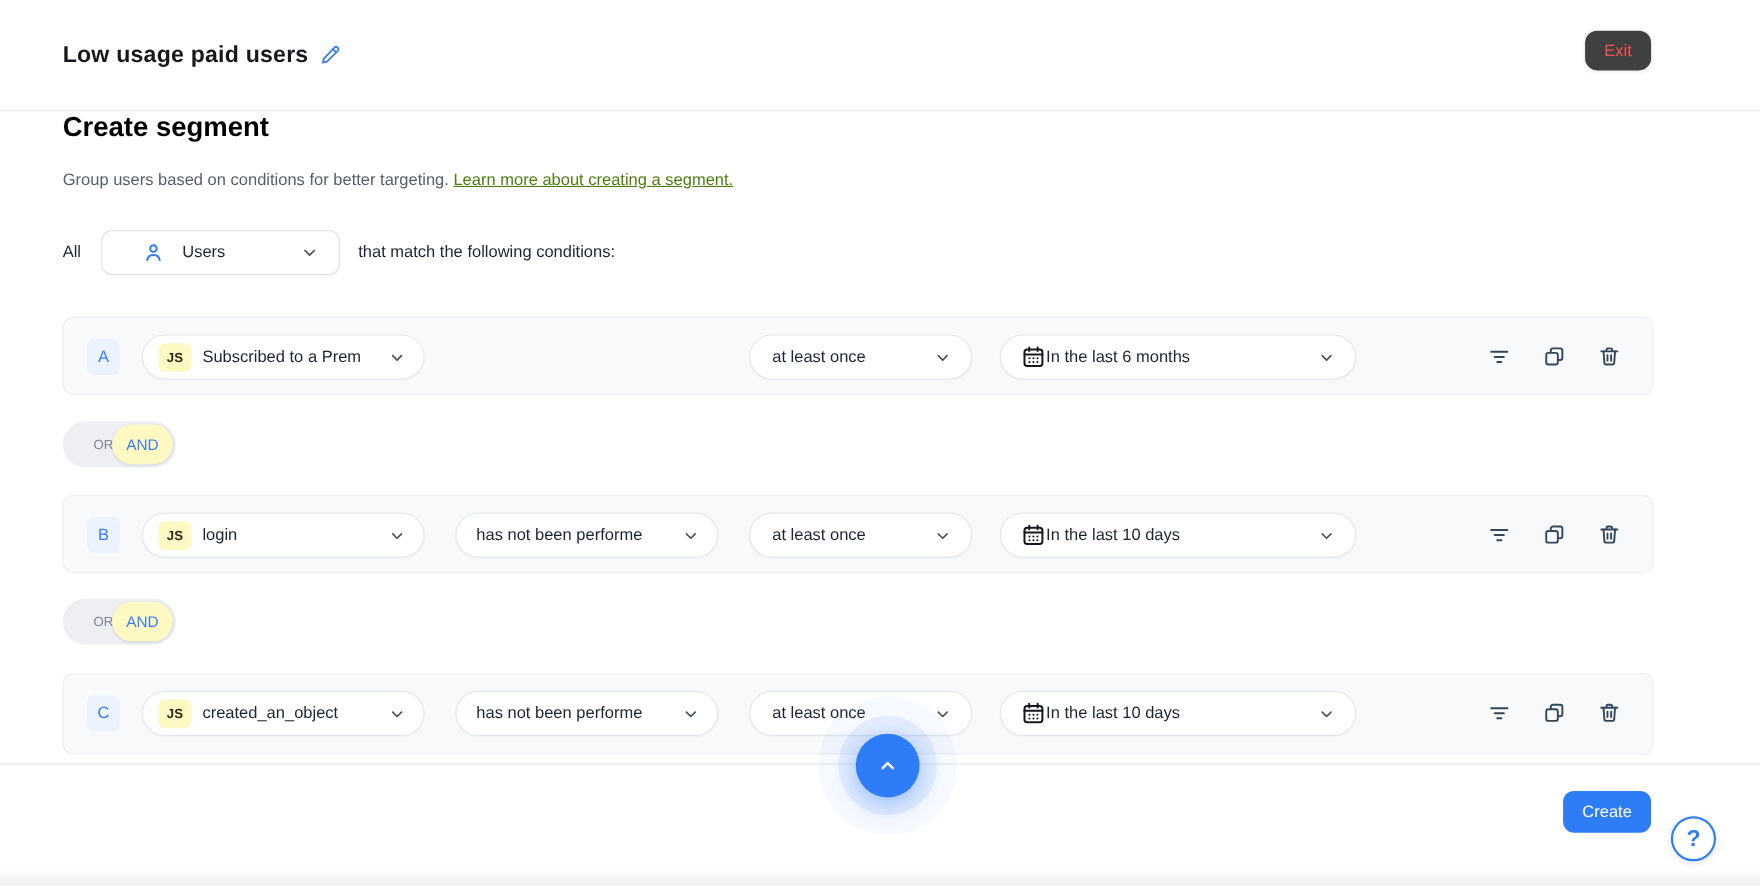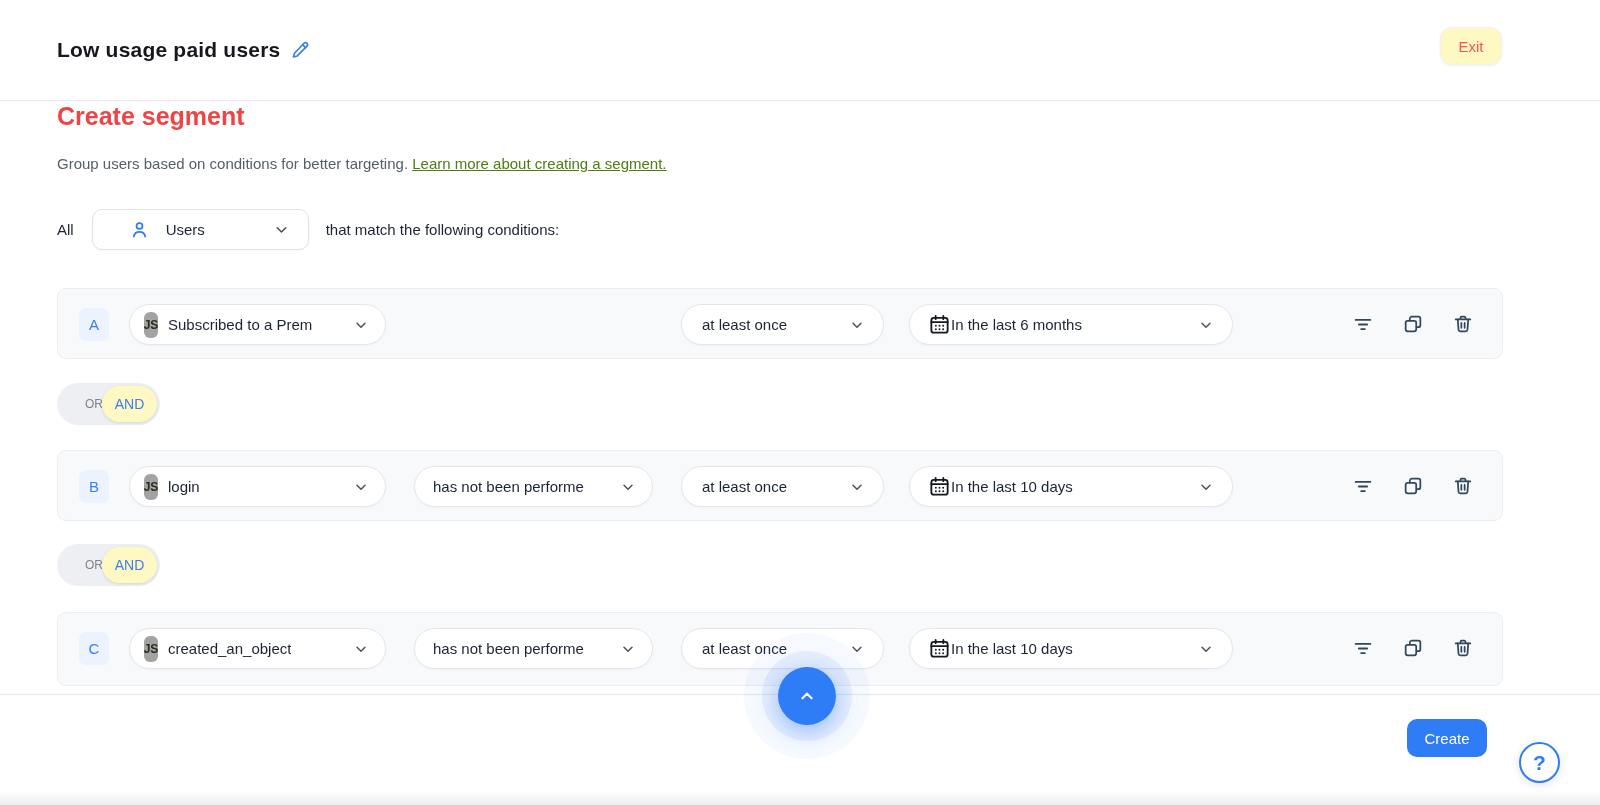--- a/index.html
+++ b/index.html
@@ -6,26 +6,26 @@
   html,body { width:1600px; height:805px; overflow:hidden; background:#fff;
     font-family:"Liberation Sans", sans-serif; color:#1c2433; }
   .stage { position:relative; width:1600px; height:805px; background:#fff; }
 
   
   .header { position:absolute; top:0; left:0; right:0; height:101px; background:#fff;
     border-bottom:1px solid #e9ebef; box-shadow:0 1px 2px rgba(20,30,50,0.03); z-index:5; }
   .title-wrap { position:absolute; left:57px; top:0; height:100px; display:flex; align-items:center; gap:10px; }
   .page-title { font-size:21px; font-weight:700; letter-spacing:.2px; color:#16181d; }
   .pencil-btn { width:22px; height:22px; cursor:pointer; display:flex; align-items:center; }
-  .exit-btn { position:absolute; right:98px; top:27px; width:62px; height:38px; background:#fef9c3;
+  .exit-btn { position:absolute; right:98px; top:27px; width:62px; height:38px; background:#404040;
     border:1px solid #f0f1f4; border-radius:12px; box-shadow:0 1px 3px rgba(20,30,50,0.06);
     color:#f45454; font-size:15px; display:flex; align-items:center; justify-content:center; cursor:pointer; }
 
   
-  .heading { position:absolute; left:57px; top:102px; font-size:25px; font-weight:600; color:#ef4444; }
+  .heading { position:absolute; left:57px; top:102px; font-size:25px; font-weight:600; color:#000000; }
   .desc { position:absolute; left:57px; top:155px; font-size:15px; color:#565e69; }
   .desc a { color:#4d7c0f; text-decoration:underline; }
 
   .qualifier { position:absolute; left:57px; top:209px; height:41px; display:flex; align-items:center; }
   .q-prefix { font-size:15px; margin-right:18px; }
   .audience-dd { width:217px; height:41px; border:1px solid #dfe3e9; border-radius:10px; background:#fff;
     display:flex; align-items:center; padding:0 18px 0 36px; cursor:pointer;
     box-shadow:0 1px 2px rgba(20,30,50,0.03); }
   .audience-dd .lbl { font-size:15px; margin-left:16px; flex:1; }
   .q-suffix { font-size:15px; font-weight:500; margin-left:17px; }
@@ -34,21 +34,21 @@
   .cond-row { position:absolute; left:57px; width:1446px; height:71px; background:#f8f9fb;
     border:1px solid #eceef2; border-radius:9px; }
   .row-a { top:288px; } .row-b { top:450px; } .row-c { top:612px; height:74px; }
   .cond-badge { position:absolute; left:21px; top:19px; width:30px; height:33px; background:#ecf3fe;
     border-radius:7px; color:#3b7cf6; font-size:15px; display:flex; align-items:center; justify-content:center; }
   .dd { position:absolute; top:15px; height:41px; background:#fff; border:1px solid #e3e6ec;
     border-radius:21px; display:flex; align-items:center; cursor:pointer;
     box-shadow:0 1px 2px rgba(20,30,50,0.03); font-size:15px; }
   .dd .chev { margin-left:auto; flex:0 0 auto; }
   .dd-event { left:71px; width:257px; padding:0 16px 0 14px; }
-  .js-chip { flex:0 0 auto; width:14px; height:26px; background:#a3a3a3; border-radius:6px;
+  .js-chip { flex:0 0 auto; width:30px; height:26px; background:#fef9c3; border-radius:6px;
     font-size:12px; font-weight:700; color:#2c2a18; display:flex; align-items:center; justify-content:center; }
   .dd-event .lbl { margin-left:10px; white-space:nowrap; overflow:hidden; max-width:166px; }
   .dd-operator { left:356px; width:239px; padding:0 16px 0 18px; }
   .dd-operator .lbl { white-space:nowrap; overflow:hidden; max-width:172px; }
   .dd-frequency { left:623px; width:203px; padding:0 18px 0 20px; }
   .dd-timeframe { left:851px; width:324px; padding:0 18px; }
   .dd-timeframe .lbl { }
   .row-icons { position:absolute; right:28px; top:24px; display:flex; gap:28px; }
   .row-icons .ibtn { width:22px; height:22px; cursor:pointer; display:flex; align-items:center; justify-content:center; }
 
@@ -60,21 +60,21 @@
   .tog-and { position:absolute; right:3px; top:3px; bottom:3px; width:55px; background:#fef9c3; border-radius:18px;
     color:#3b7cf6; font-size:14px; display:flex; align-items:center; justify-content:center;
     box-shadow:0 1px 3px rgba(20,30,50,0.12); cursor:pointer; }
 
   
   .footer { position:absolute; left:0; right:0; bottom:0; height:111px; background:#fff;
     border-top:1px solid #e5e8ec; z-index:10; }
   .scroll-top { position:absolute; left:778px; top:-28px; width:58px; height:58px; border-radius:50%;
     background:#2e7cf6; display:flex; align-items:center; justify-content:center; cursor:pointer;
     box-shadow:0 0 0 16px rgba(77,134,247,0.10), 0 0 0 34px rgba(77,134,247,0.05), 0 6px 22px rgba(46,124,246,0.45); }
-  .create-btn { position:absolute; right:113px; top:24px; width:80px; height:38px; background:#2e7cf6;
+  .create-btn { position:absolute; right:99px; top:24px; width:80px; height:38px; background:#2e7cf6;
     border:none; border-radius:10px; color:#fff; font-size:15px; cursor:pointer;
     display:flex; align-items:center; justify-content:center; }
   .help-btn { position:absolute; right:40px; top:47px; width:41px; height:41px; border-radius:50%;
     background:#fff; border:2px solid #2e7cf6; color:#2e7cf6; font-size:21px; font-weight:700;
     display:flex; align-items:center; justify-content:center; cursor:pointer;
     box-shadow:0 2px 8px rgba(20,30,50,0.12); }
   .bottom-shade { position:absolute; left:0; right:0; bottom:0; height:14px; z-index:20; pointer-events:none;
     background:linear-gradient(to bottom, rgba(120,130,145,0) 0%, rgba(120,130,145,0.14) 100%); }
 
   svg { display:block; }

